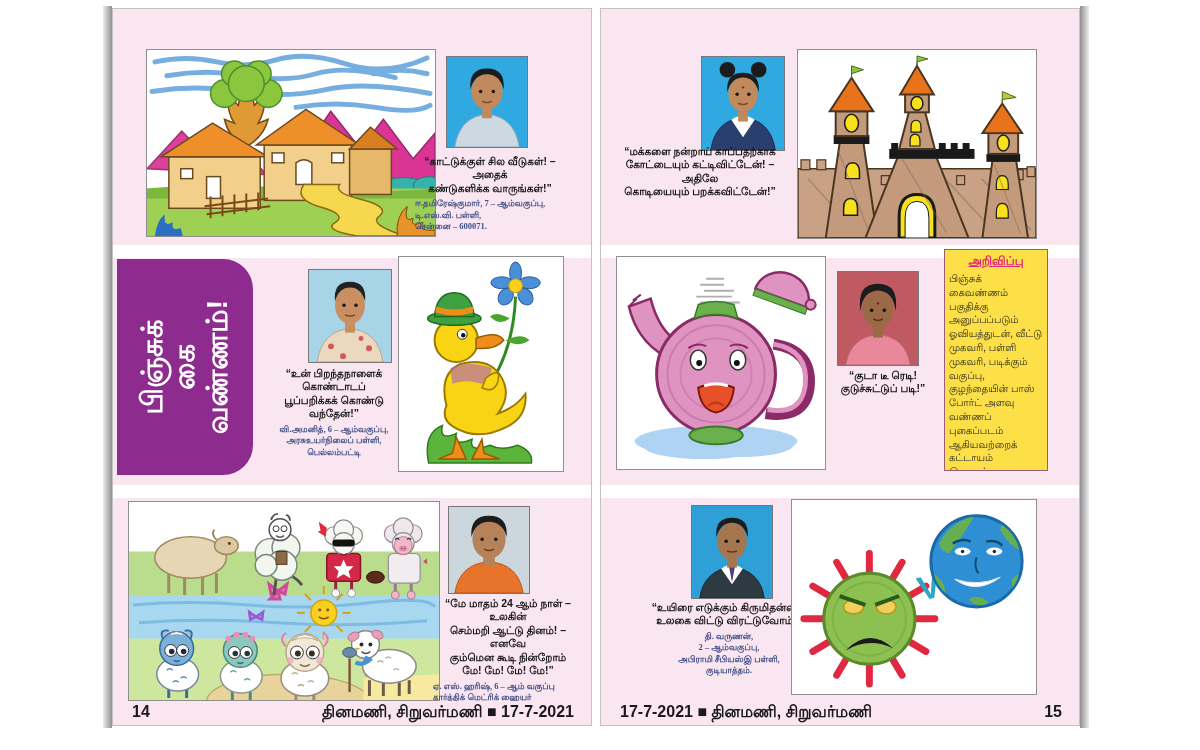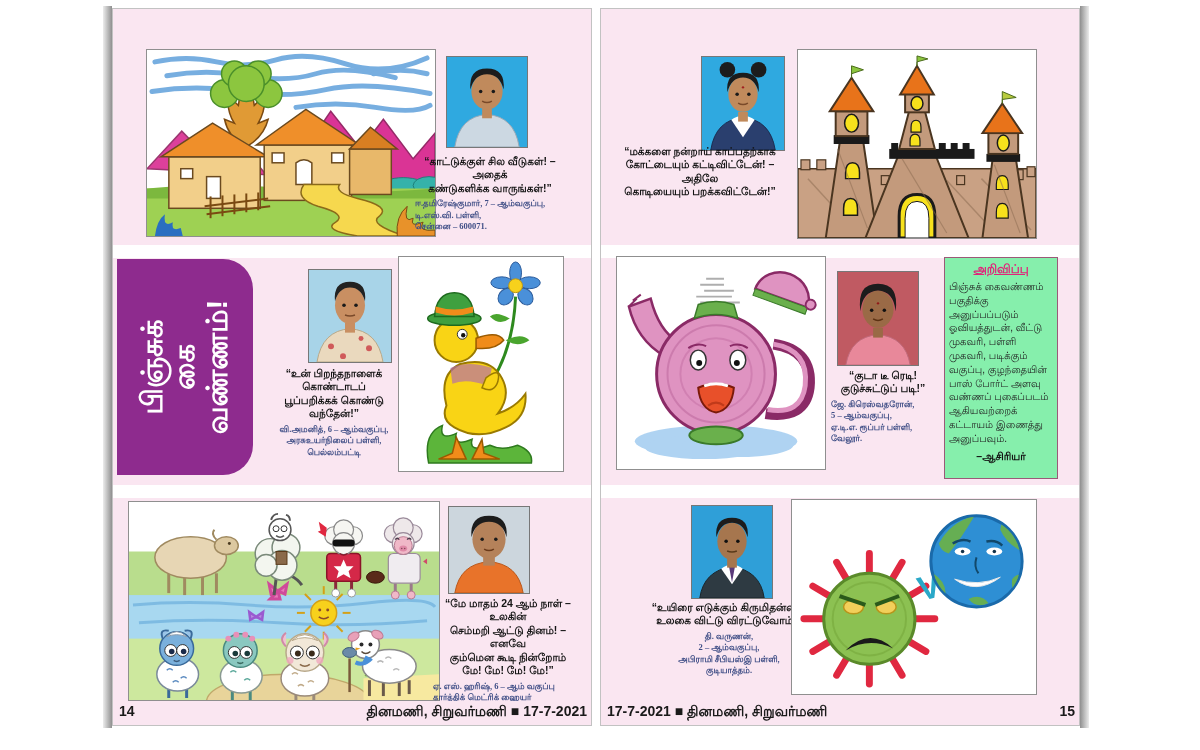--- a/index.html
+++ b/index.html
@@ -15,25 +15,25 @@
   .panel { position:absolute; background:#ffffff; border:1px solid #8f8f8f; overflow:hidden; }
   .panel svg { display:block; width:100%; height:100%; }
   .photo { position:absolute; background:#fff; border:1px solid #777; overflow:hidden; }
   .photo svg { display:block; width:100%; height:100%; }
   .caption { position:absolute; overflow:hidden; }
   .quote { font-size:10.5px; font-weight:bold; color:#141414; line-height:1.28; white-space:pre-line;text-align:center; }
   .byline { margin-top:3px; font-size:8.5px; font-weight:bold; color:#3f4e86; line-height:1.35; white-space:pre-line;font-family:Liberation Serif, serif; }
   .ta-c { text-align:center; } .ta-l { text-align:left; }
   .titleblock { position:absolute; left:4px; top:250px; width:136px; height:216px; background:#8e2b8e; border-radius:0 30px 30px 0; overflow:hidden; }
   .rot { position:absolute; left:50%; top:50%; width:216px; transform:translate(-50%,-50%) rotate(-90deg); text-align:center; color:#fff; font-weight:bold; font-size:29px; line-height:1.12; }
-  .notice { position:absolute; left:343px; top:248px; width:114px; height:222px; background:#86efac; border:1px solid #9a5a78; padding:4px 4px; overflow:hidden; }
+  .notice { position:absolute; left:343px; top:240px; width:104px; height:222px; background:#fde047; border:1px solid #9a5a78; padding:4px 4px; overflow:hidden; }
   .notice-title { text-align:center; color:#e0247a; font-weight:bold; font-size:12px; text-decoration:underline; margin-bottom:3px; }
   .notice-body { font-size:10px; font-weight:normal; color:#222; line-height:1.38; }
   .notice-sign { text-align:center; font-size:10.5px; font-weight:bold; color:#111; margin-top:4px; }
-  .footer { position:absolute; left:0; top:694px; width:480px; padding:0 6px; display:flex; justify-content:space-between; font-size:14px; font-weight:bold; color:#1a1a1a; }
+  .footer { position:absolute; left:0; top:694px; width:480px; padding:0 19px; display:flex; justify-content:space-between; font-size:16px; font-weight:bold; color:#1a1a1a; }
 </style>
 </head>
 <body>
 
 <div class="spread">
   <div class="edge edge-l"></div>
   <div class="edge edge-r"></div>
 
   <section class="page page-l">
     <div class="gap g1"></div>
@@ -536,24 +536,20 @@
         <path d="M23,40 Q19,12 41,12 Q63,12 59,40 Q57,20 41,19 Q25,20 23,40 Z" fill="#1c1c1c"></path>
         <circle cx="34.5" cy="39" r="1.8" fill="#111"></circle>
           <circle cx="47.5" cy="39" r="1.8" fill="#111"></circle>
         <circle cx="41" cy="32" r="1.2" fill="#901818"></circle>
         <path d="M36,48 Q41,51 46,48" stroke="#5a3012" stroke-width="1.5" fill="none"></path>
       </svg>
     </div>
     <div class="caption ta-l" style="left:230px;top:360px;width:104px;height:104px;">
       <div class="quote">“குடா டீ ரெடி!
 குடுச்சுட்டுப் படி!”</div>
-      <div class="byline">ஜே. கிரெஸ்வதரோன்,
-5 – ஆம்வகுப்பு,
-ஏ.டி.எ. ரூப்பர் பள்ளி,
-வேலூர்.</div>
     </div>
     <div class="notice">
       <div class="notice-title">அறிவிப்பு</div>
       <div class="notice-body">பிஞ்சுக் கைவண்ணம் பகுதிக்கு அனுப்பப்படும் ஓவியத்துடன், வீட்டு முகவரி, பள்ளி முகவரி, படிக்கும் வகுப்பு, குழந்தையின் பாஸ் போர்ட் அளவு வண்ணப் புகைப்படம் ஆகியவற்றைக் கட்டாயம் இணைத்து அனுப்பவும்.</div>
       <div class="notice-sign">–ஆசிரியர்</div>
     </div>
 
     <div class="photo" style="left:90px;top:496px;width:82px;height:94px;">
       <svg viewBox="0 0 82 94" preserveAspectRatio="none">
         <rect width="82" height="94" fill="#2f9fd8"></rect>

